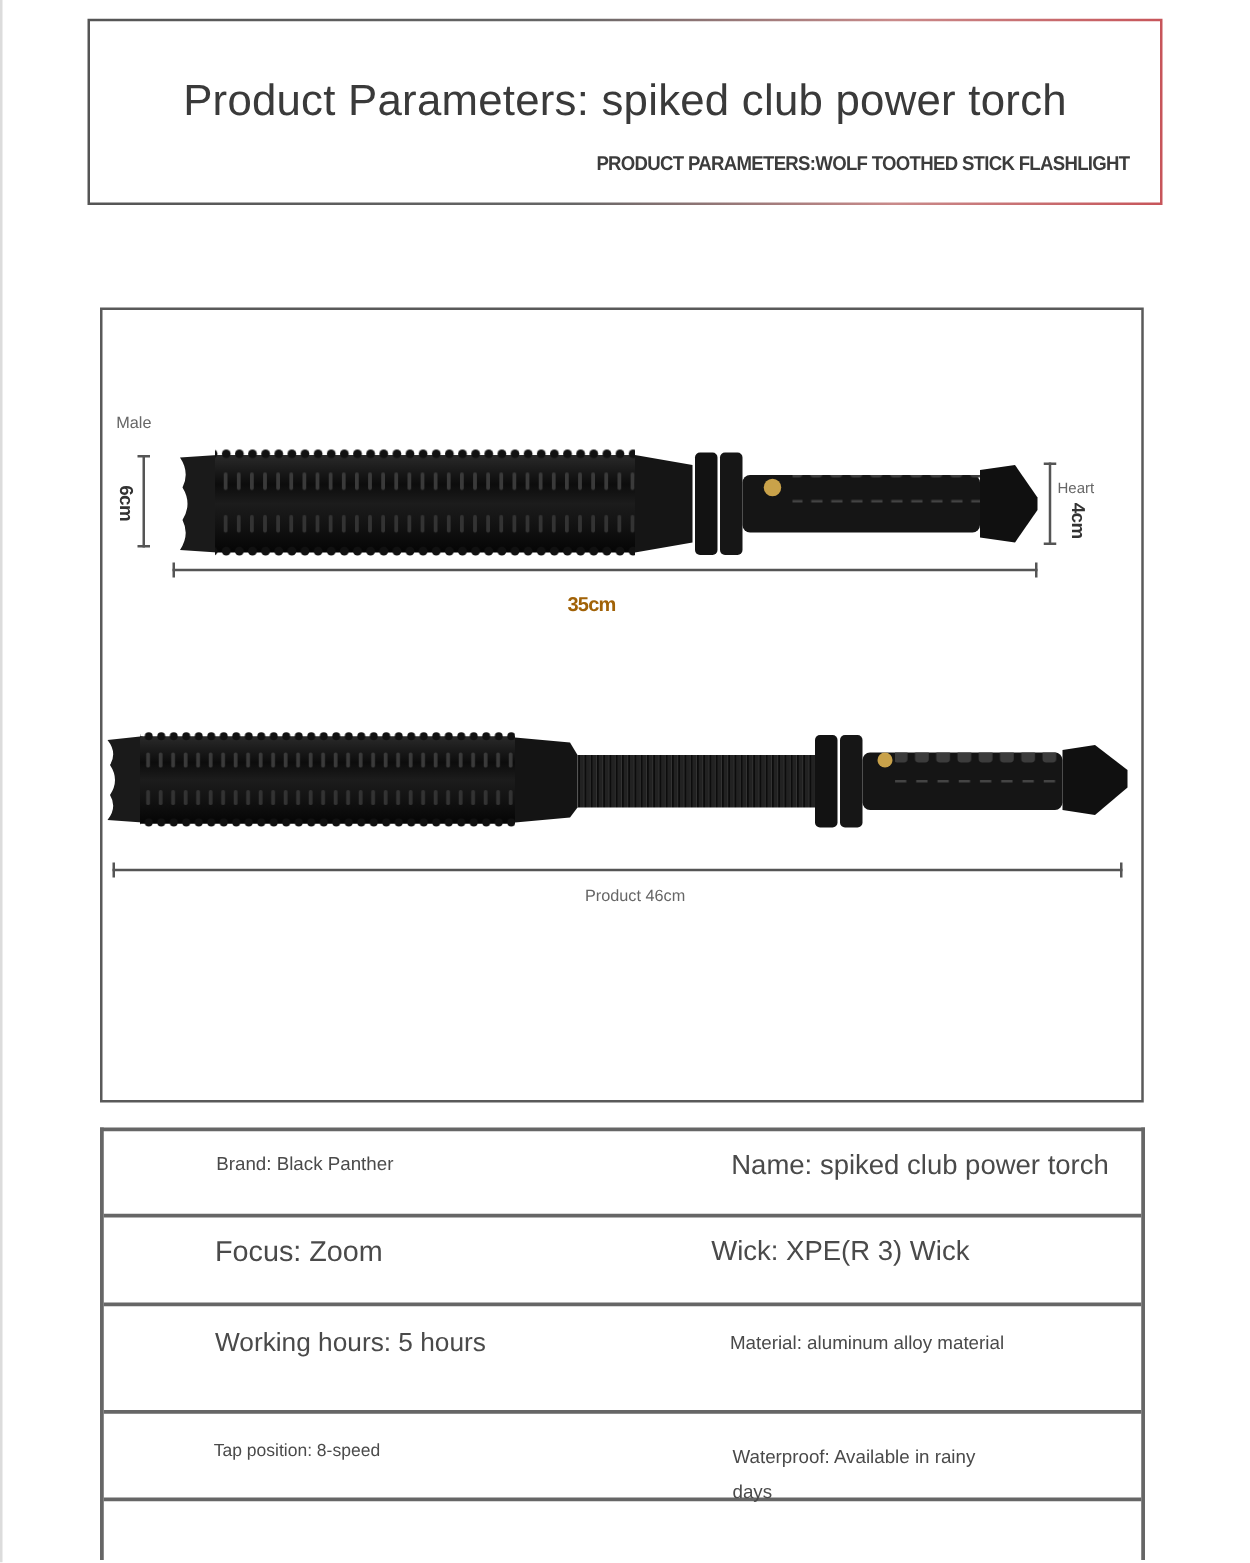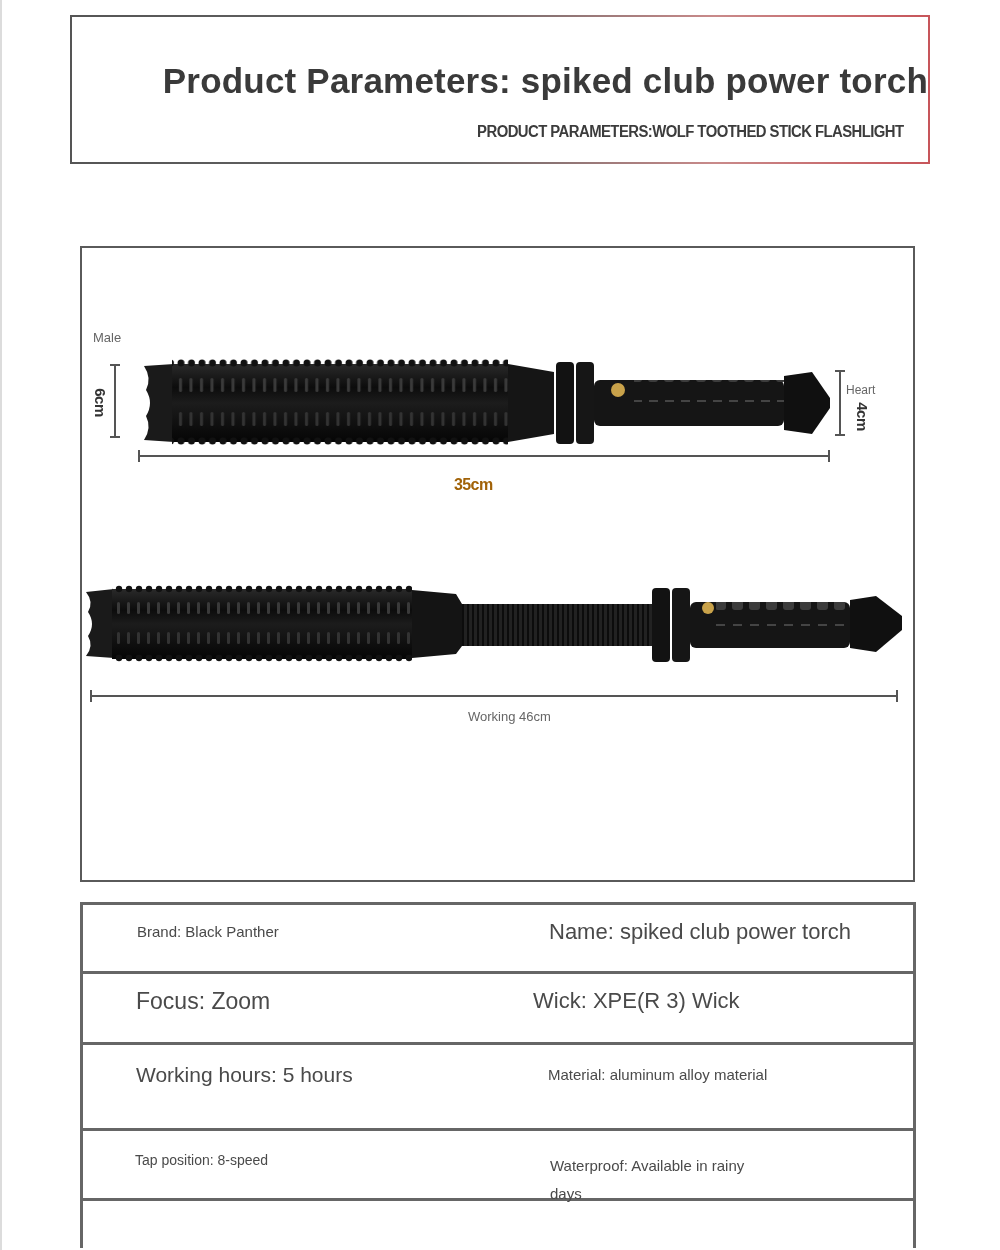--- a/index.html
+++ b/index.html
@@ -14,22 +14,22 @@
   
   .header-box {
     position: absolute; left: 70px; top: 15px; width: 860px; height: 149px;
     box-sizing: border-box;
     border: 2px solid transparent;
     background:
       linear-gradient(#fff,#fff) padding-box,
       linear-gradient(90deg, #555 0%, #666 45%, #c98a8a 75%, #c7555a 100%) border-box;
   }
   .header-title {
-    position: absolute; left: 0; right: 0; top: 44px; text-align: right;
-    font-size: 35px; color: #3a3a3a; letter-spacing: 0.2px; font-weight: bold;
+    position: absolute; left: 0; right: 0; top: 44px; text-align: center;
+    font-size: 35px; color: #3a3a3a; letter-spacing: 0.2px;
   }
   .header-subtitle {
     position: absolute; right: 24px; top: 106px;
     font-size: 16px; font-weight: bold; color: #3c3c3c;
     letter-spacing: -0.6px; transform: scaleX(0.93); transform-origin: right center;
   }
 
   
   .image-panel {
     position: absolute; left: 80px; top: 246px; width: 835px; height: 636px;
@@ -45,21 +45,21 @@
   .rot-lbl { position: absolute; font-size: 15px; font-weight: bold; color: #333; letter-spacing: -0.5px; }
   .bold-dim { position: absolute; font-size: 16px; font-weight: bold; color: #a16207; letter-spacing: -0.6px; }
   .torch { position: absolute; }
 
   
   .spec-table {
     position: absolute; left: 80px; top: 902px; width: 836px; height: 346px;
     box-sizing: border-box; border: 3px solid #666; border-bottom: none;
   }
   .spec-row { position: relative; box-sizing: border-box; border-bottom: 3px solid #666; }
-  .spec-cell { position: absolute; color: #4a4a4a; }
+  .spec-cell { position: absolute; color: #4a4a4a; margin-left: 36px; }
 </style>
 </head>
 <body>
 
 <div class="page-edge"></div>
 
 <div class="header-box">
   <div class="header-title">Product Parameters: spiked club power torch</div>
   <div class="header-subtitle">PRODUCT PARAMETERS:WOLF TOOTHED STICK FLASHLIGHT</div>
 </div>
@@ -144,21 +144,21 @@
     <rect x="378" y="20" width="190" height="42" fill="url(#coil)"></rect>
     <rect x="568" y="4" width="18" height="74" rx="4" fill="#121212"></rect>
     <rect x="588" y="4" width="18" height="74" rx="4" fill="#161616"></rect>
     <rect x="606" y="18" width="160" height="46" rx="6" fill="#151515"></rect>
     <rect x="632" y="18" width="134" height="46" fill="url(#grip2)"></rect>
     <circle cx="624" cy="24" r="6" fill="#c9a24a"></circle>
     <path d="M766,16 L792,12 L818,32 L818,46 L792,68 L766,64 Z" fill="#101010"></path>
   </svg>
 
   <div class="dim-h" style="left:8px; top:447px; width:808px;"></div>
-  <div class="lbl" style="left:386px; top:461px;">Working 46cm</div>
+  <div class="lbl" style="left:386px; top:461px;">Product 46cm</div>
 </div>
 
 <div class="spec-table">
   <div class="spec-row" style="height:69px;">
     <div class="spec-cell" style="left:54px; top:18px; font-size:15px;">Brand: Black Panther</div>
     <div class="spec-cell" style="left:466px; top:14px; font-size:22px;">Name: spiked club power torch</div>
   </div>
   <div class="spec-row" style="height:71px;">
     <div class="spec-cell" style="left:53px; top:14px; font-size:23px;">Focus: Zoom</div>
     <div class="spec-cell" style="left:450px; top:14px; font-size:22px;">Wick: XPE(R 3) Wick</div>

